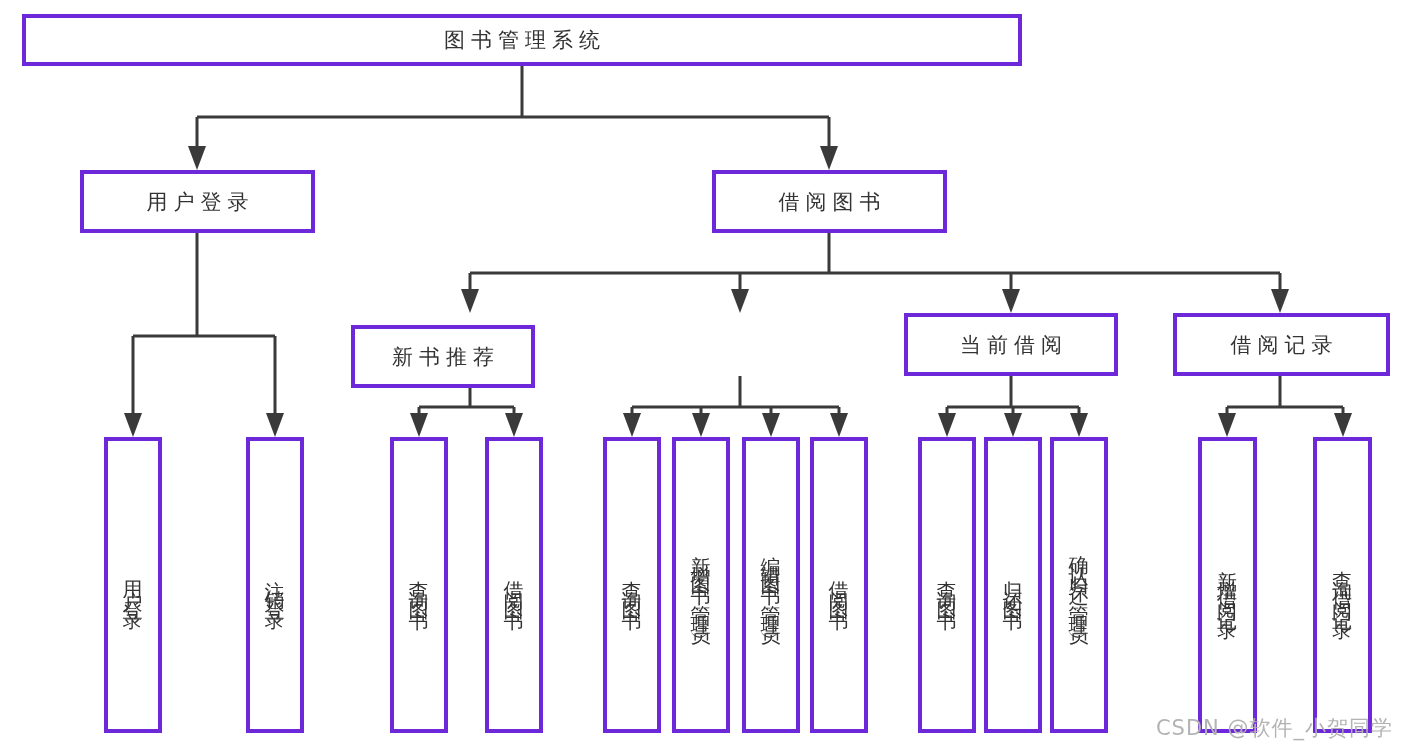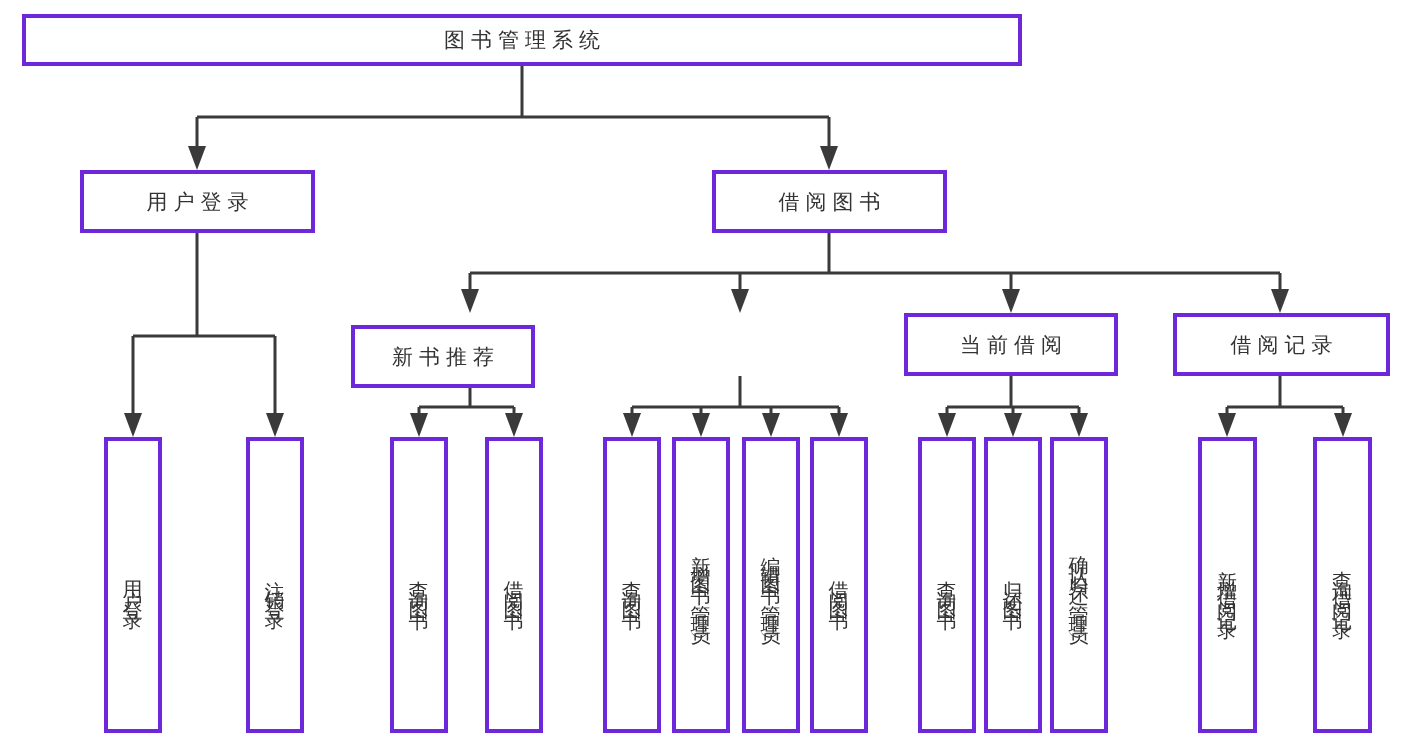--- a/index.html
+++ b/index.html
@@ -126,14 +126,15 @@
     <span class="vlabel">确认归还（管理员）</span>
   </div>
 
   <div class="box leaf" style="left:1198px;top:437px;width:59px;height:296px;">
     <span class="vlabel">新增借阅记录</span>
   </div>
   <div class="box leaf" style="left:1313px;top:437px;width:59px;height:296px;">
     <span class="vlabel">查询借阅记录</span>
   </div>
 
+  <div class="watermark">CSDN @软件_小贺同学</div>
 
 </div>
 
 </body></html>

